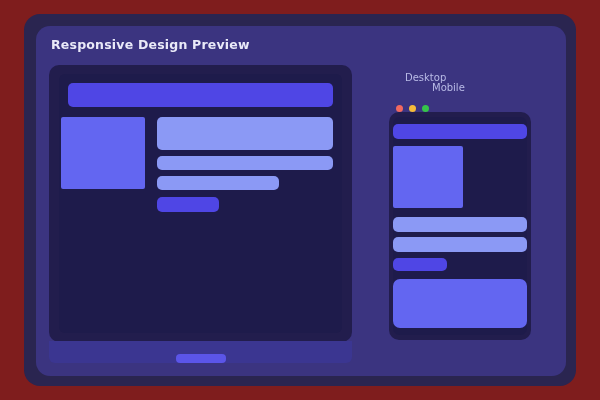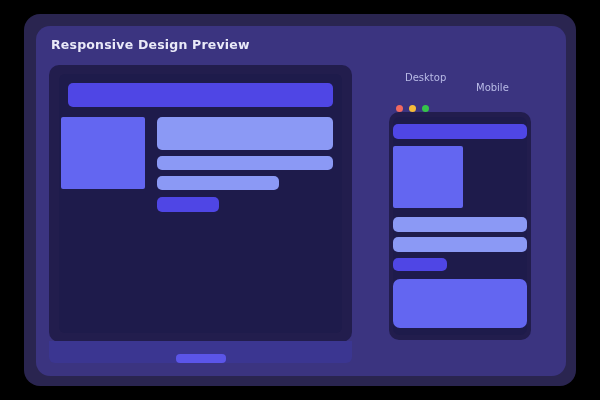--- a/index.html
+++ b/index.html
@@ -154,29 +154,29 @@
   .m-header { left: 0px;  top: 7px;   width: 134px; height: 15px; }
   .m-image  { left: 0px;  top: 29px;  width: 70px;  height: 62px; }
   .m-line1  { left: 0px;  top: 100px; width: 134px; height: 15px; }
   .m-line2  { left: 0px;  top: 120px; width: 134px; height: 15px; }
   .m-btn    { left: 0px;  top: 141px; width: 54px;  height: 13px; }
   .m-card   { left: 0px;  top: 162px; width: 134px; height: 49px; border-radius: 7px; }
 </style>
 </head>
 <body>
 
-<div id="stage" style="background: #000000;">
+<div id="stage" style="background: #7f1d1d;">
 
   <div class="panel-outer" style="background: rgb(42, 37, 80);"></div>
   <div class="panel-inner" style="background: rgb(59, 52, 128);"></div>
 
   <div class="page-title" style="color: rgb(233, 233, 248);">Responsive Design Preview</div>
 
   <div class="label label-desktop" style="color: rgb(185, 187, 230);">Desktop</div>
-  <div class="label label-mobile" style="color: rgb(185, 187, 230); margin-left: 44px;">Mobile</div>
+  <div class="label label-mobile" style="color: rgb(185, 187, 230);">Mobile</div>
 
   <div class="dots">
     <div class="dot" style="background: rgb(242, 104, 95);"></div>
     <div class="dot" style="background: rgb(245, 187, 57);"></div>
     <div class="dot" style="background: rgb(53, 196, 74);"></div>
   </div>
 
   <div class="laptop-screen" style="background: rgb(34, 29, 77);"></div>
   <div class="laptop-viewport" style="background: rgb(30, 27, 75);">
     <div class="blk bar-header d-header" style="background: rgb(79, 70, 229);"></div>

